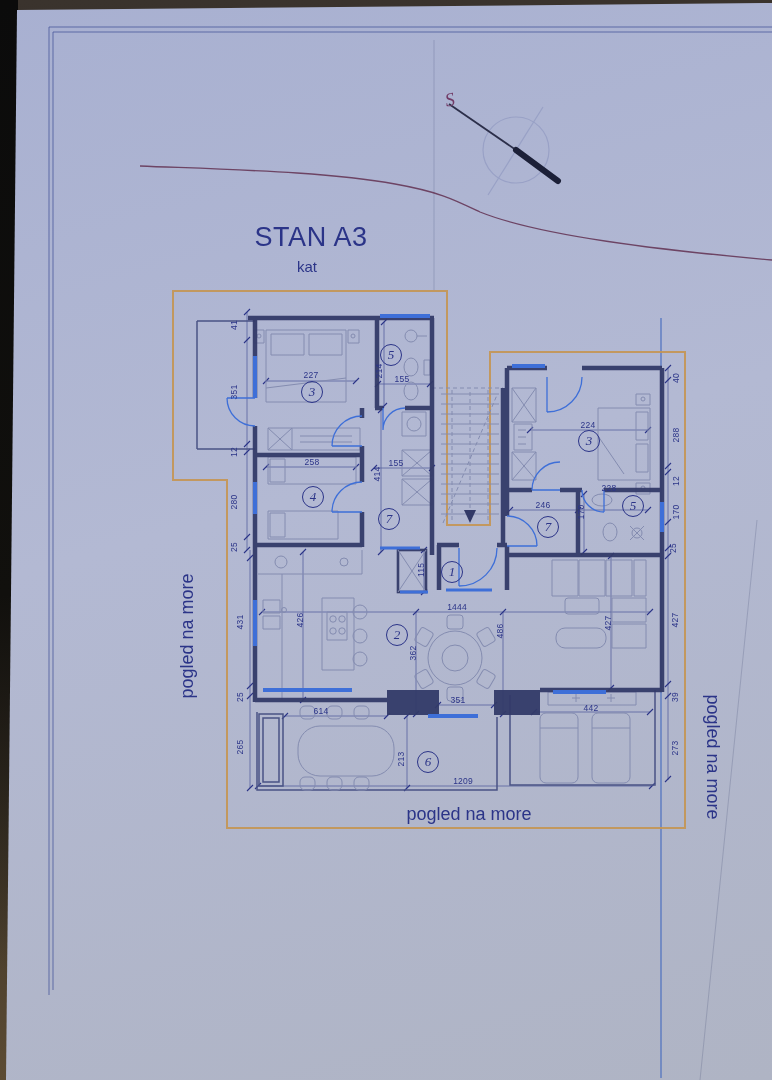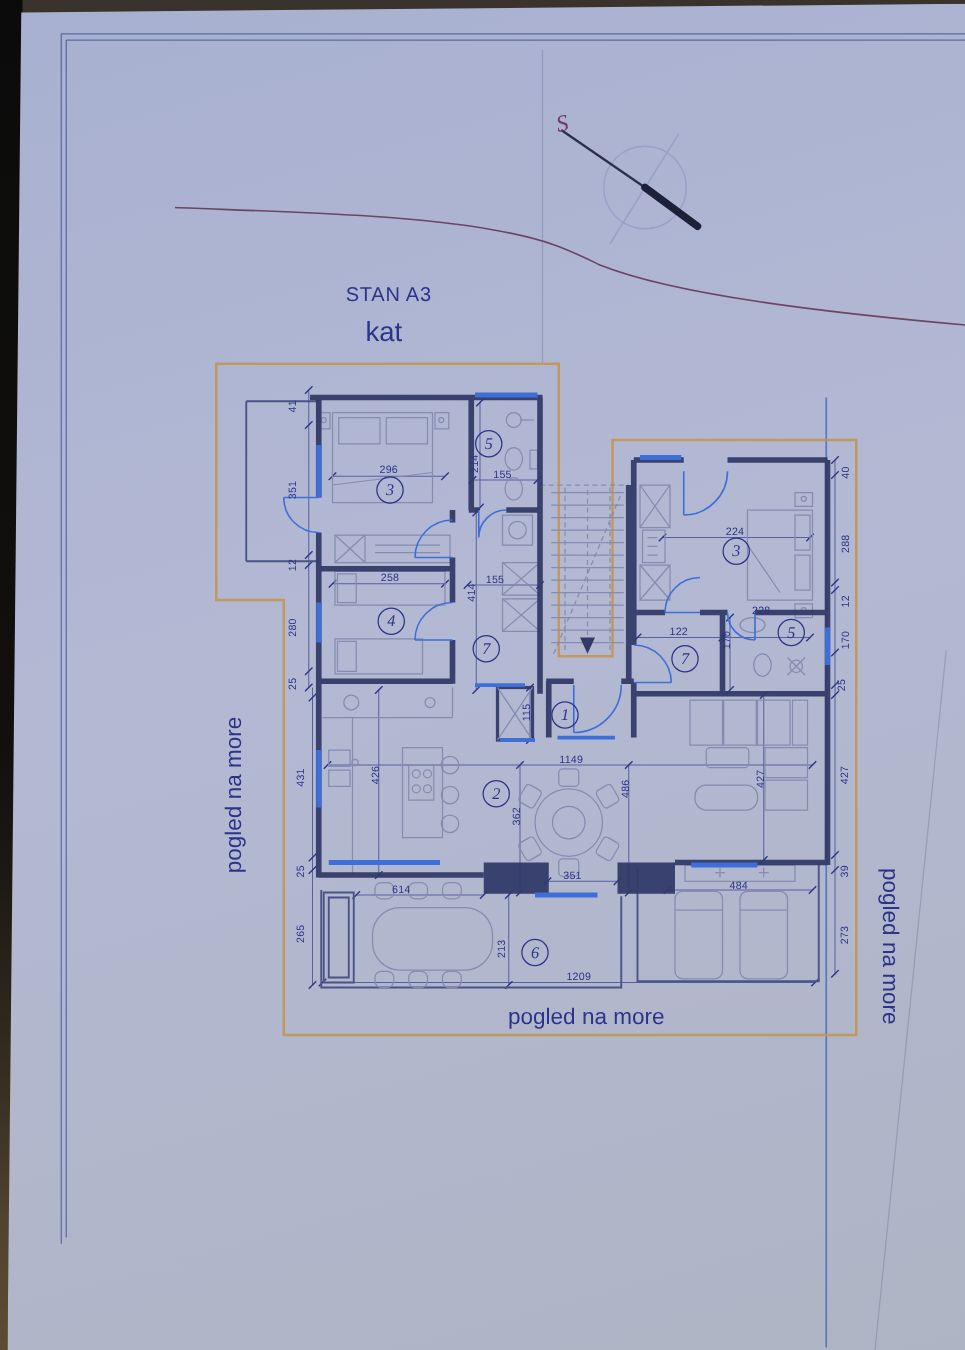--- a/index.html
+++ b/index.html
@@ -17,22 +17,22 @@
   }
   svg.plan{position:absolute;left:0;top:0}
   .labels{position:absolute;inset:0;pointer-events:none}
   .dim{position:absolute;font-size:8.5px;letter-spacing:.2px;color:var(--ink,#2b3488);
     white-space:nowrap;transform:translate(-50%,-50%)}
   .dim.v{transform:translate(-50%,-50%) rotate(-90deg)}
   .rn{position:absolute;width:20px;height:20px;border:1.4px solid var(--ink,#2b3488);border-radius:50%;
     display:flex;align-items:center;justify-content:center;font-size:13px;color:var(--ink,#2b3488);
     transform:translate(-50%,-50%);font-family:"Liberation Serif",serif;font-style:italic;background:transparent}
   .title{position:absolute;color:var(--ink,#2b3488);transform:translate(-50%,-50%);white-space:nowrap}
-  .title.l1{font-size:16px;letter-spacing:.6px}
-  .title.l2{font-size:22px}
+  .title.l1{font-size:27px;letter-spacing:.6px}
+  .title.l2{font-size:15px}
   .view{position:absolute;color:var(--ink,#2b3488);font-size:18px;white-space:nowrap}
   .view.b{transform:translate(-50%,-50%)}
   .view.lv{transform:translate(-50%,-50%) rotate(-90deg)}
   .view.rv{transform:translate(-50%,-50%) rotate(90deg)}
   .slabel{position:absolute;color:#713a66;font-size:19px;font-family:"Liberation Serif",serif;
     font-style:italic;transform:translate(-50%,-50%) rotate(-12deg)}
   
   .w{stroke:var(--wall,#333a68);stroke-width:4.5;fill:none;opacity:.95}
   .fw{fill:var(--wall,#333a68);stroke:none;opacity:.95}
   .w3{stroke:var(--wall,#333a68);stroke-width:2.6;fill:none;opacity:.95}
@@ -247,32 +247,32 @@
   <div class="rn" style="left:391px;top:355px">5</div>
   <div class="rn" style="left:313px;top:497px">4</div>
   <div class="rn" style="left:389px;top:519px">7</div>
   <div class="rn" style="left:589px;top:441px">3</div>
   <div class="rn" style="left:633px;top:506px">5</div>
   <div class="rn" style="left:548px;top:527px">7</div>
   <div class="rn" style="left:452px;top:572px">1</div>
   <div class="rn" style="left:397px;top:635px">2</div>
   <div class="rn" style="left:428px;top:762px">6</div>
 
-  <span class="dim" style="left:311px;top:375px">296</span>
+  <span class="dim" style="left:311px;top:375px">227</span>
   <span class="dim" style="left:402px;top:379px">155</span>
   <span class="dim" style="left:312px;top:462px">258</span>
   <span class="dim" style="left:396px;top:463px">155</span>
   <span class="dim" style="left:588px;top:425px">224</span>
-  <span class="dim" style="left:543px;top:505px">122</span>
+  <span class="dim" style="left:543px;top:505px">246</span>
   <span class="dim" style="left:609px;top:488px">228</span>
-  <span class="dim" style="left:457px;top:607px">1149</span>
+  <span class="dim" style="left:457px;top:607px">1444</span>
   <span class="dim" style="left:321px;top:711px">614</span>
   <span class="dim" style="left:458px;top:700px">351</span>
   <span class="dim" style="left:463px;top:781px">1209</span>
-  <span class="dim" style="left:591px;top:708px">484</span>
+  <span class="dim" style="left:591px;top:708px">442</span>
   <span class="dim v" style="left:234px;top:325px">41</span>
   <span class="dim v" style="left:234px;top:392px">351</span>
   <span class="dim v" style="left:234px;top:452px">12</span>
   <span class="dim v" style="left:234px;top:502px">280</span>
   <span class="dim v" style="left:234px;top:547px">25</span>
   <span class="dim v" style="left:240px;top:622px">431</span>
   <span class="dim v" style="left:240px;top:697px">25</span>
   <span class="dim v" style="left:240px;top:747px">265</span>
   <span class="dim v" style="left:379px;top:371px">214</span>
   <span class="dim v" style="left:377px;top:474px">414</span>

